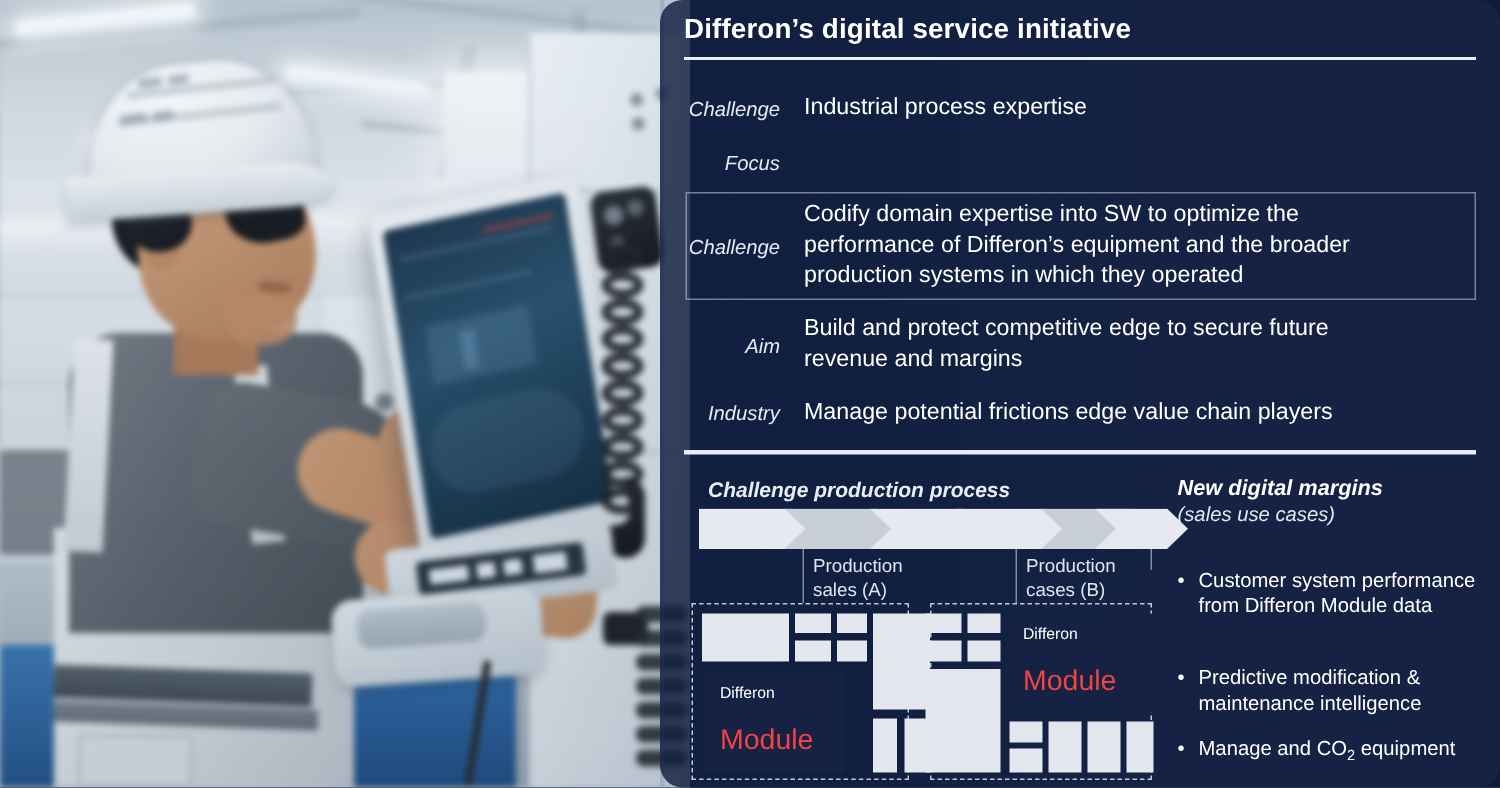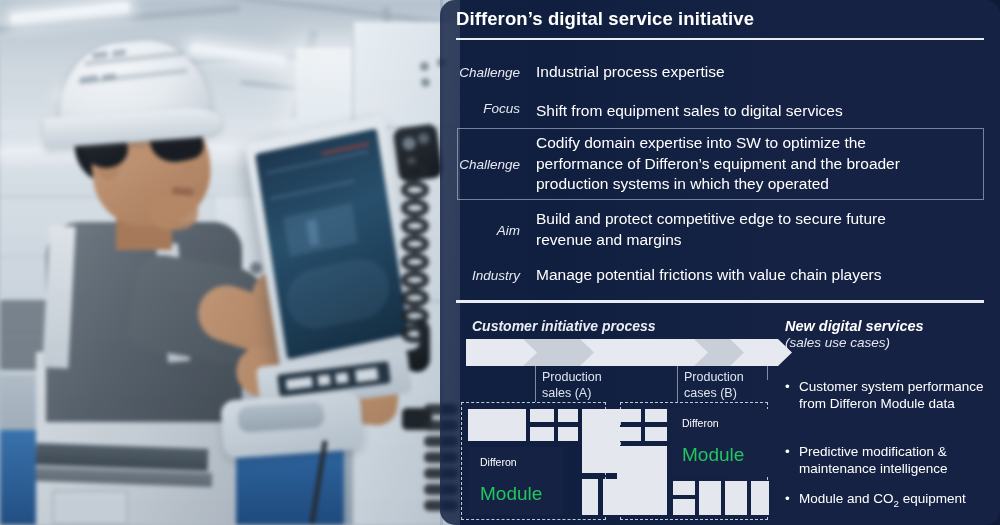--- a/index.html
+++ b/index.html
@@ -201,21 +201,21 @@
   .rule-top { left:16px; top:38px; width:528px; }
   .rule-mid { left:16px; top:300px; width:528px; height:2.5px; }
 
   
   .row { position:absolute; display:flex; }
   .lbl { width:96px; text-align:right; font-style:italic; font-size:13.5px;
          color:#e6eaf2; padding-right:16px; }
   .val { font-size:15.5px; color:#ffffff; line-height:1.33; }
 
   .r-industry  { left:0;  top:62px;  width:560px; align-items:center; }
-  .r-focus     { left:0;  top:101px; width:560px; }
+  .r-focus     { left:0;  top:101px; width:560px; align-items:center; }
   .init-box { position:absolute; left:17px; top:128px; width:527px; height:72px;
               border:1px solid rgba(198,210,230,.55); }
   .r-init      { left:0;  top:131px; width:560px; align-items:center; height:66px; }
   .r-aim       { left:0;  top:209px; width:560px; align-items:center; height:42px; }
   .r-chal      { left:0;  top:265px; width:560px; align-items:center; }
 
   
   .cpp { position:absolute; left:32px; top:318px; font-style:italic; font-weight:bold;
          font-size:14px; color:#e9edf4; }
   .chevrons { position:absolute; left:26px; top:339px; width:300px; height:27px; }
@@ -223,21 +223,21 @@
   .chev i { position:absolute; inset:0; display:block; }
 
   .tick { position:absolute; width:1px; background:rgba(220,228,242,.55); }
   .ps-label { position:absolute; font-size:12.5px; color:#dfe5f0; line-height:1.25; }
 
   .sysbox { position:absolute; border:1.5px dashed rgba(225,232,245,.85); }
   .blk { position:absolute; background:#e4e8ee; }
   .modbox { position:absolute; background:#152244; display:flex; flex-direction:column;
             justify-content:center; padding-left:11px; }
   .mod-small { font-size:10.5px; color:#ffffff; line-height:1.1; }
-  .mod-big { font-size:19px; color:#22c55e; line-height:1.15; margin-top:14px; }
+  .mod-big { font-size:19px; color:#ef4444; line-height:1.15; margin-top:14px; }
 
   
   .nds { position:absolute; left:345px; top:318px; width:210px; }
   .nds-h { font-style:italic; font-weight:bold; font-size:14.5px; color:#ffffff; }
   .nds-s { font-style:italic; font-size:13.5px; color:#e3e8f1; margin-top:1px; }
   .bul { position:absolute; display:flex; font-size:13.5px; color:#ffffff; line-height:1.28; }
   .bdot { width:14px; flex:0 0 14px; }
   .b-1 { left:345px; top:378px; width:205px; }
   .b-2 { left:345px; top:443px; width:205px; }
   .b-3 { left:345px; top:490px; width:205px; }
@@ -393,42 +393,41 @@
     <div class="p-title">Differon’s digital service initiative</div>
     <div class="rule rule-top"></div>
 
     <div class="row r-industry">
       <div class="lbl">Challenge</div>
       <div class="val">Industrial process expertise</div>
     </div>
 
     <div class="row r-focus">
       <div class="lbl">Focus</div>
-      <div class="val">Shift from equipment sales to digital services</div>
     </div>
 
     <div class="init-box"></div>
     <div class="row r-init">
       <div class="lbl">Challenge</div>
       <div class="val" style="width:400px">Codify domain expertise into SW to optimize the performance of Differon’s equipment and the broader production systems in which they operated</div>
     </div>
 
     <div class="row r-aim">
       <div class="lbl">Aim</div>
       <div class="val" style="width:400px">Build and protect competitive edge to secure future revenue and margins</div>
     </div>
 
     <div class="row r-chal">
       <div class="lbl">Industry</div>
-      <div class="val">Manage potential frictions with value chain players</div>
+      <div class="val">Manage potential frictions edge value chain players</div>
     </div>
 
     <div class="rule rule-mid"></div>
 
-    <div class="cpp">Customer initiative process</div>
+    <div class="cpp">Challenge production process</div>
 
     <div class="chevrons">
       <div class="chev" style="left:0px;width:76px">
         <i style="background:#e6eaf0;clip-path:polygon(0 0,62px 0,76px 50%,62px 100%,0 100%,0 100%);border:0"></i>
       </div>
       <div class="chev" style="left:57px;width:76px">
         <i style="background:#c9cfd8;clip-path:polygon(0 0,62px 0,76px 50%,62px 100%,0 100%,14px 50%)"></i>
       </div>
       <div class="chev" style="left:114px;width:76px">
         <i style="background:#e6eaf0;clip-path:polygon(0 0,62px 0,76px 50%,62px 100%,0 100%,14px 50%)"></i>
@@ -483,31 +482,31 @@
       <div class="blk" style="left:78px;top:78px;width:22px;height:34px"></div>
       <div class="blk" style="left:104px;top:78px;width:22px;height:34px"></div>
       <div class="blk" style="left:130px;top:78px;width:18px;height:34px"></div>
       <div class="modbox" style="left:50px;top:6px;width:98px;height:66px">
         <div class="mod-small">Differon</div>
         <div class="mod-big">Module</div>
       </div>
     </div>
 
     <div class="nds">
-      <div class="nds-h">New digital services</div>
+      <div class="nds-h">New digital margins</div>
       <div class="nds-s">(sales use cases)</div>
     </div>
 
     <div class="bul b-1">
       <span class="bdot">•</span>
       <span>Customer system performance from Differon Module data</span>
     </div>
     <div class="bul b-2">
       <span class="bdot">•</span>
       <span>Predictive modification &amp; maintenance intelligence</span>
     </div>
     <div class="bul b-3">
       <span class="bdot">•</span>
-      <span><span>Module and CO</span><sub>2</sub><span> equipment</span></span>
+      <span><span>Manage and CO</span><sub>2</sub><span> equipment</span></span>
     </div>
 
   </div>
 </div>
 
 </body></html>

